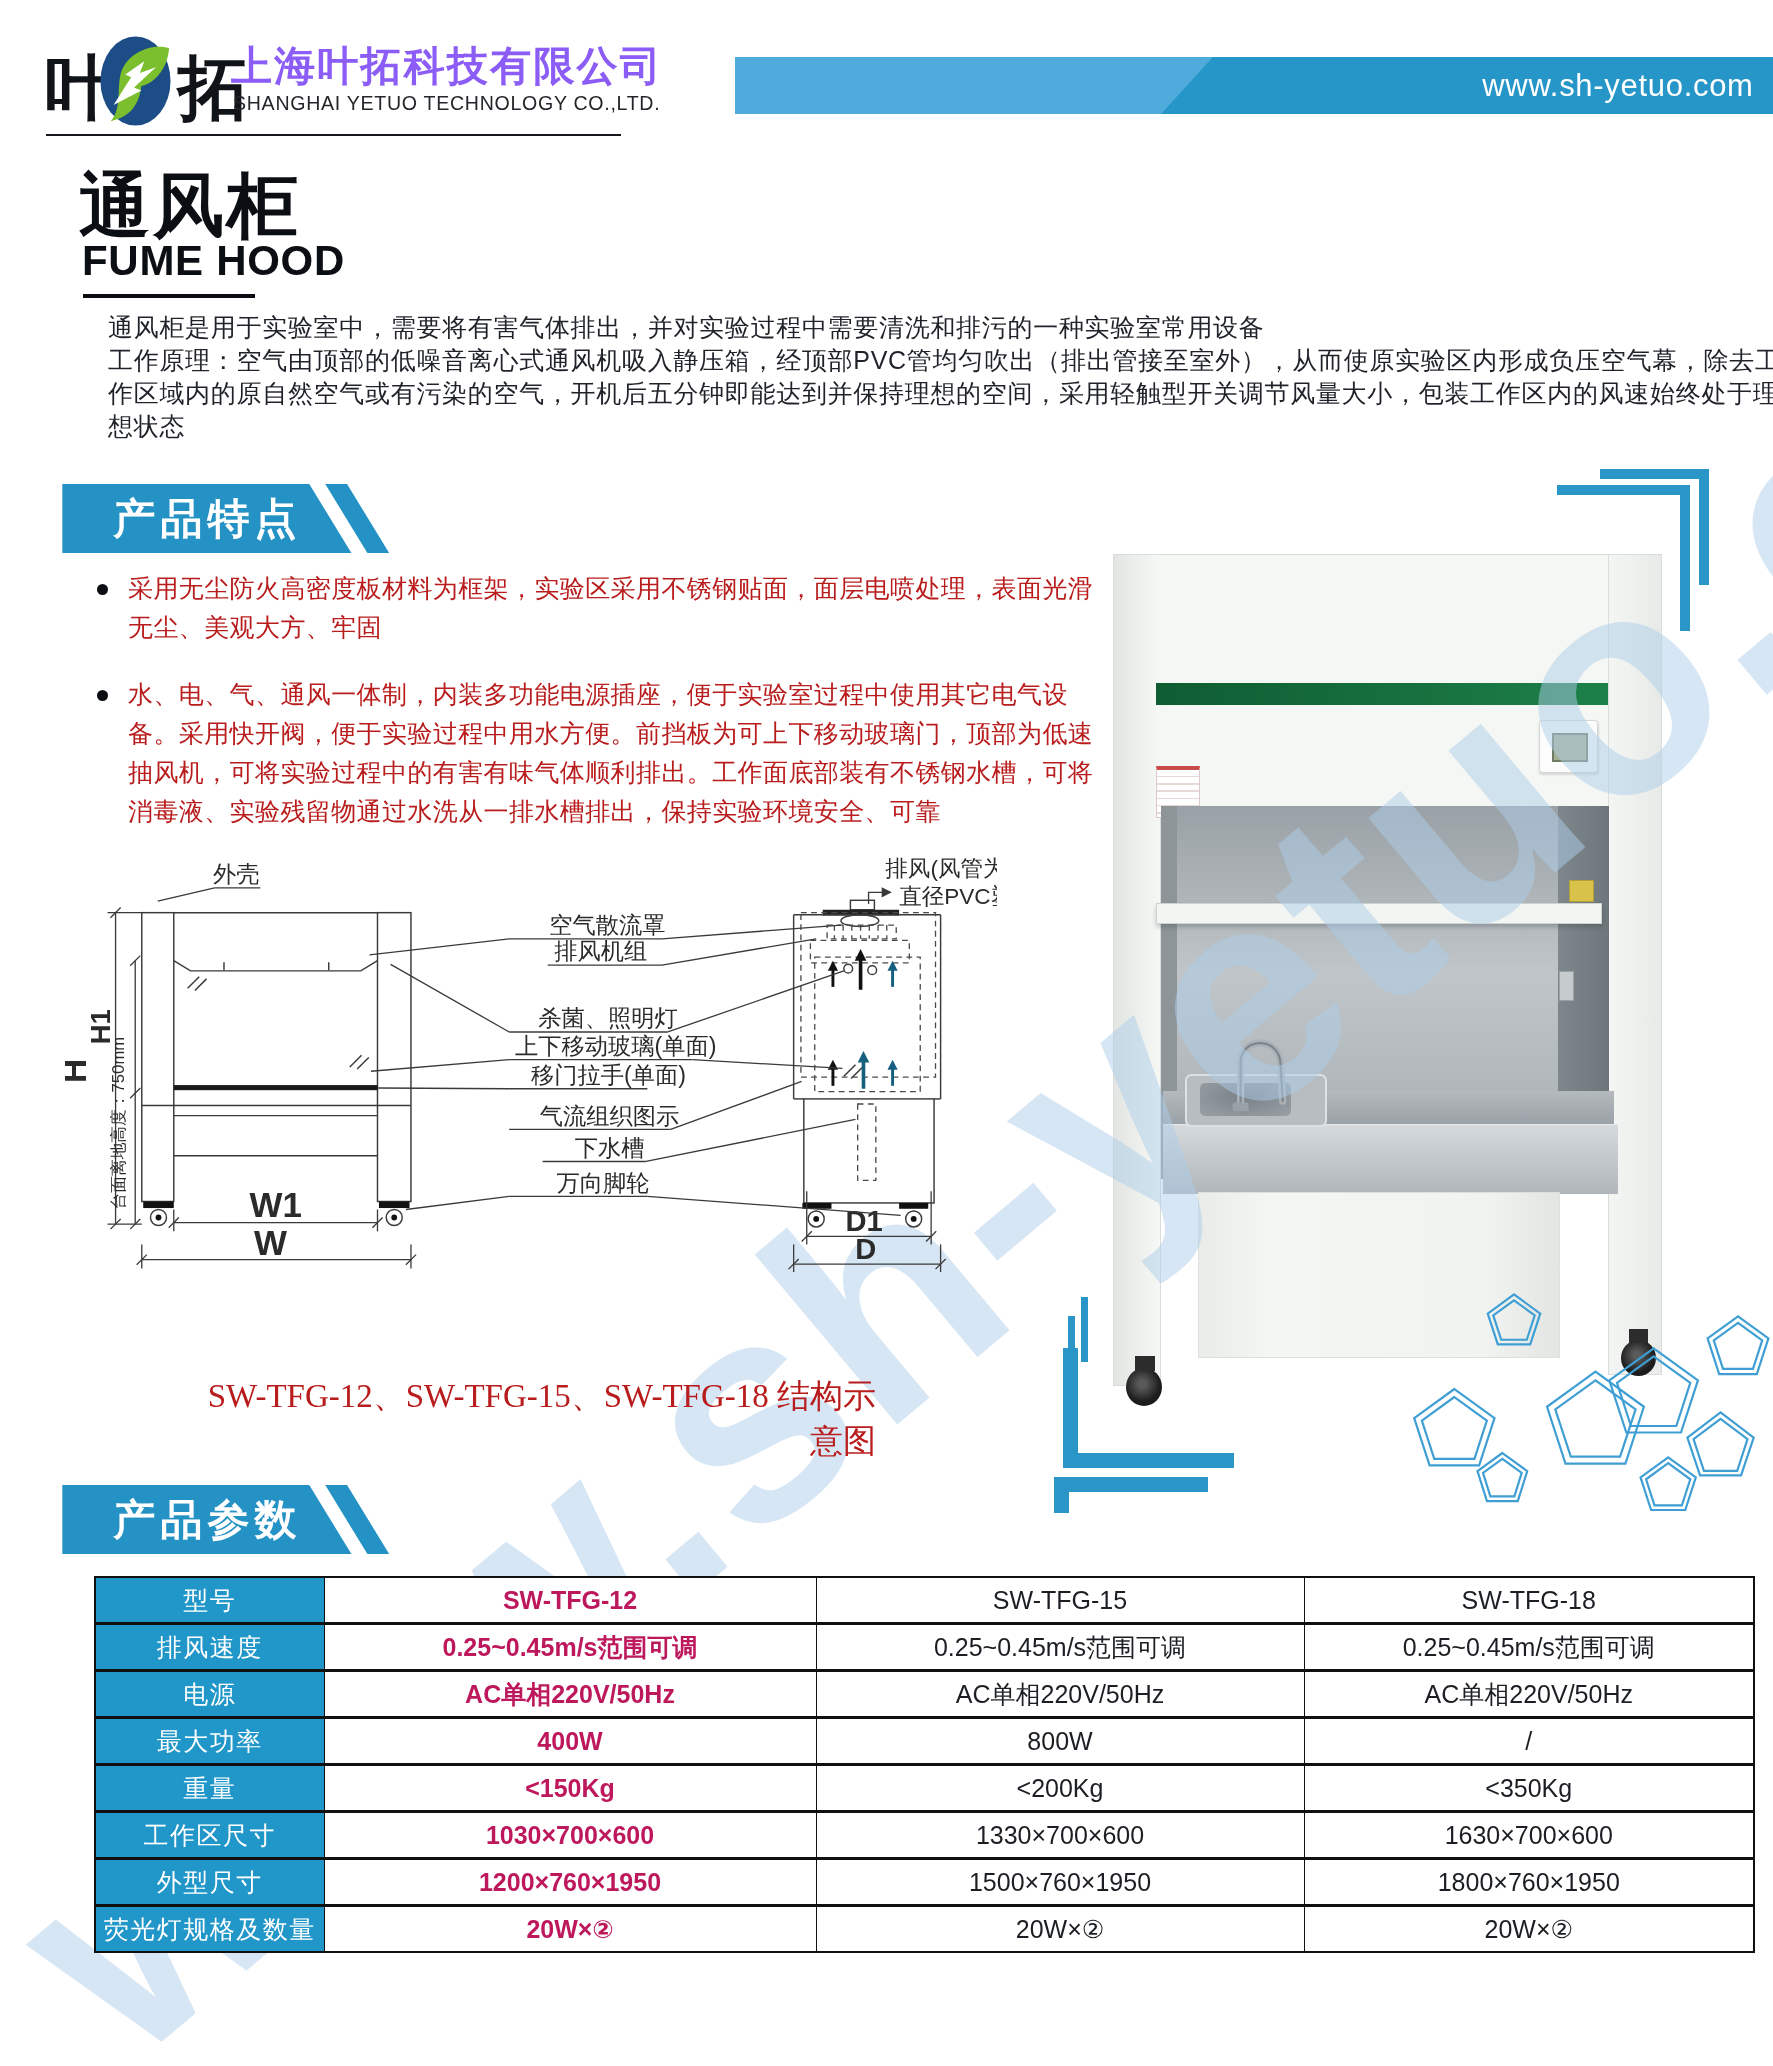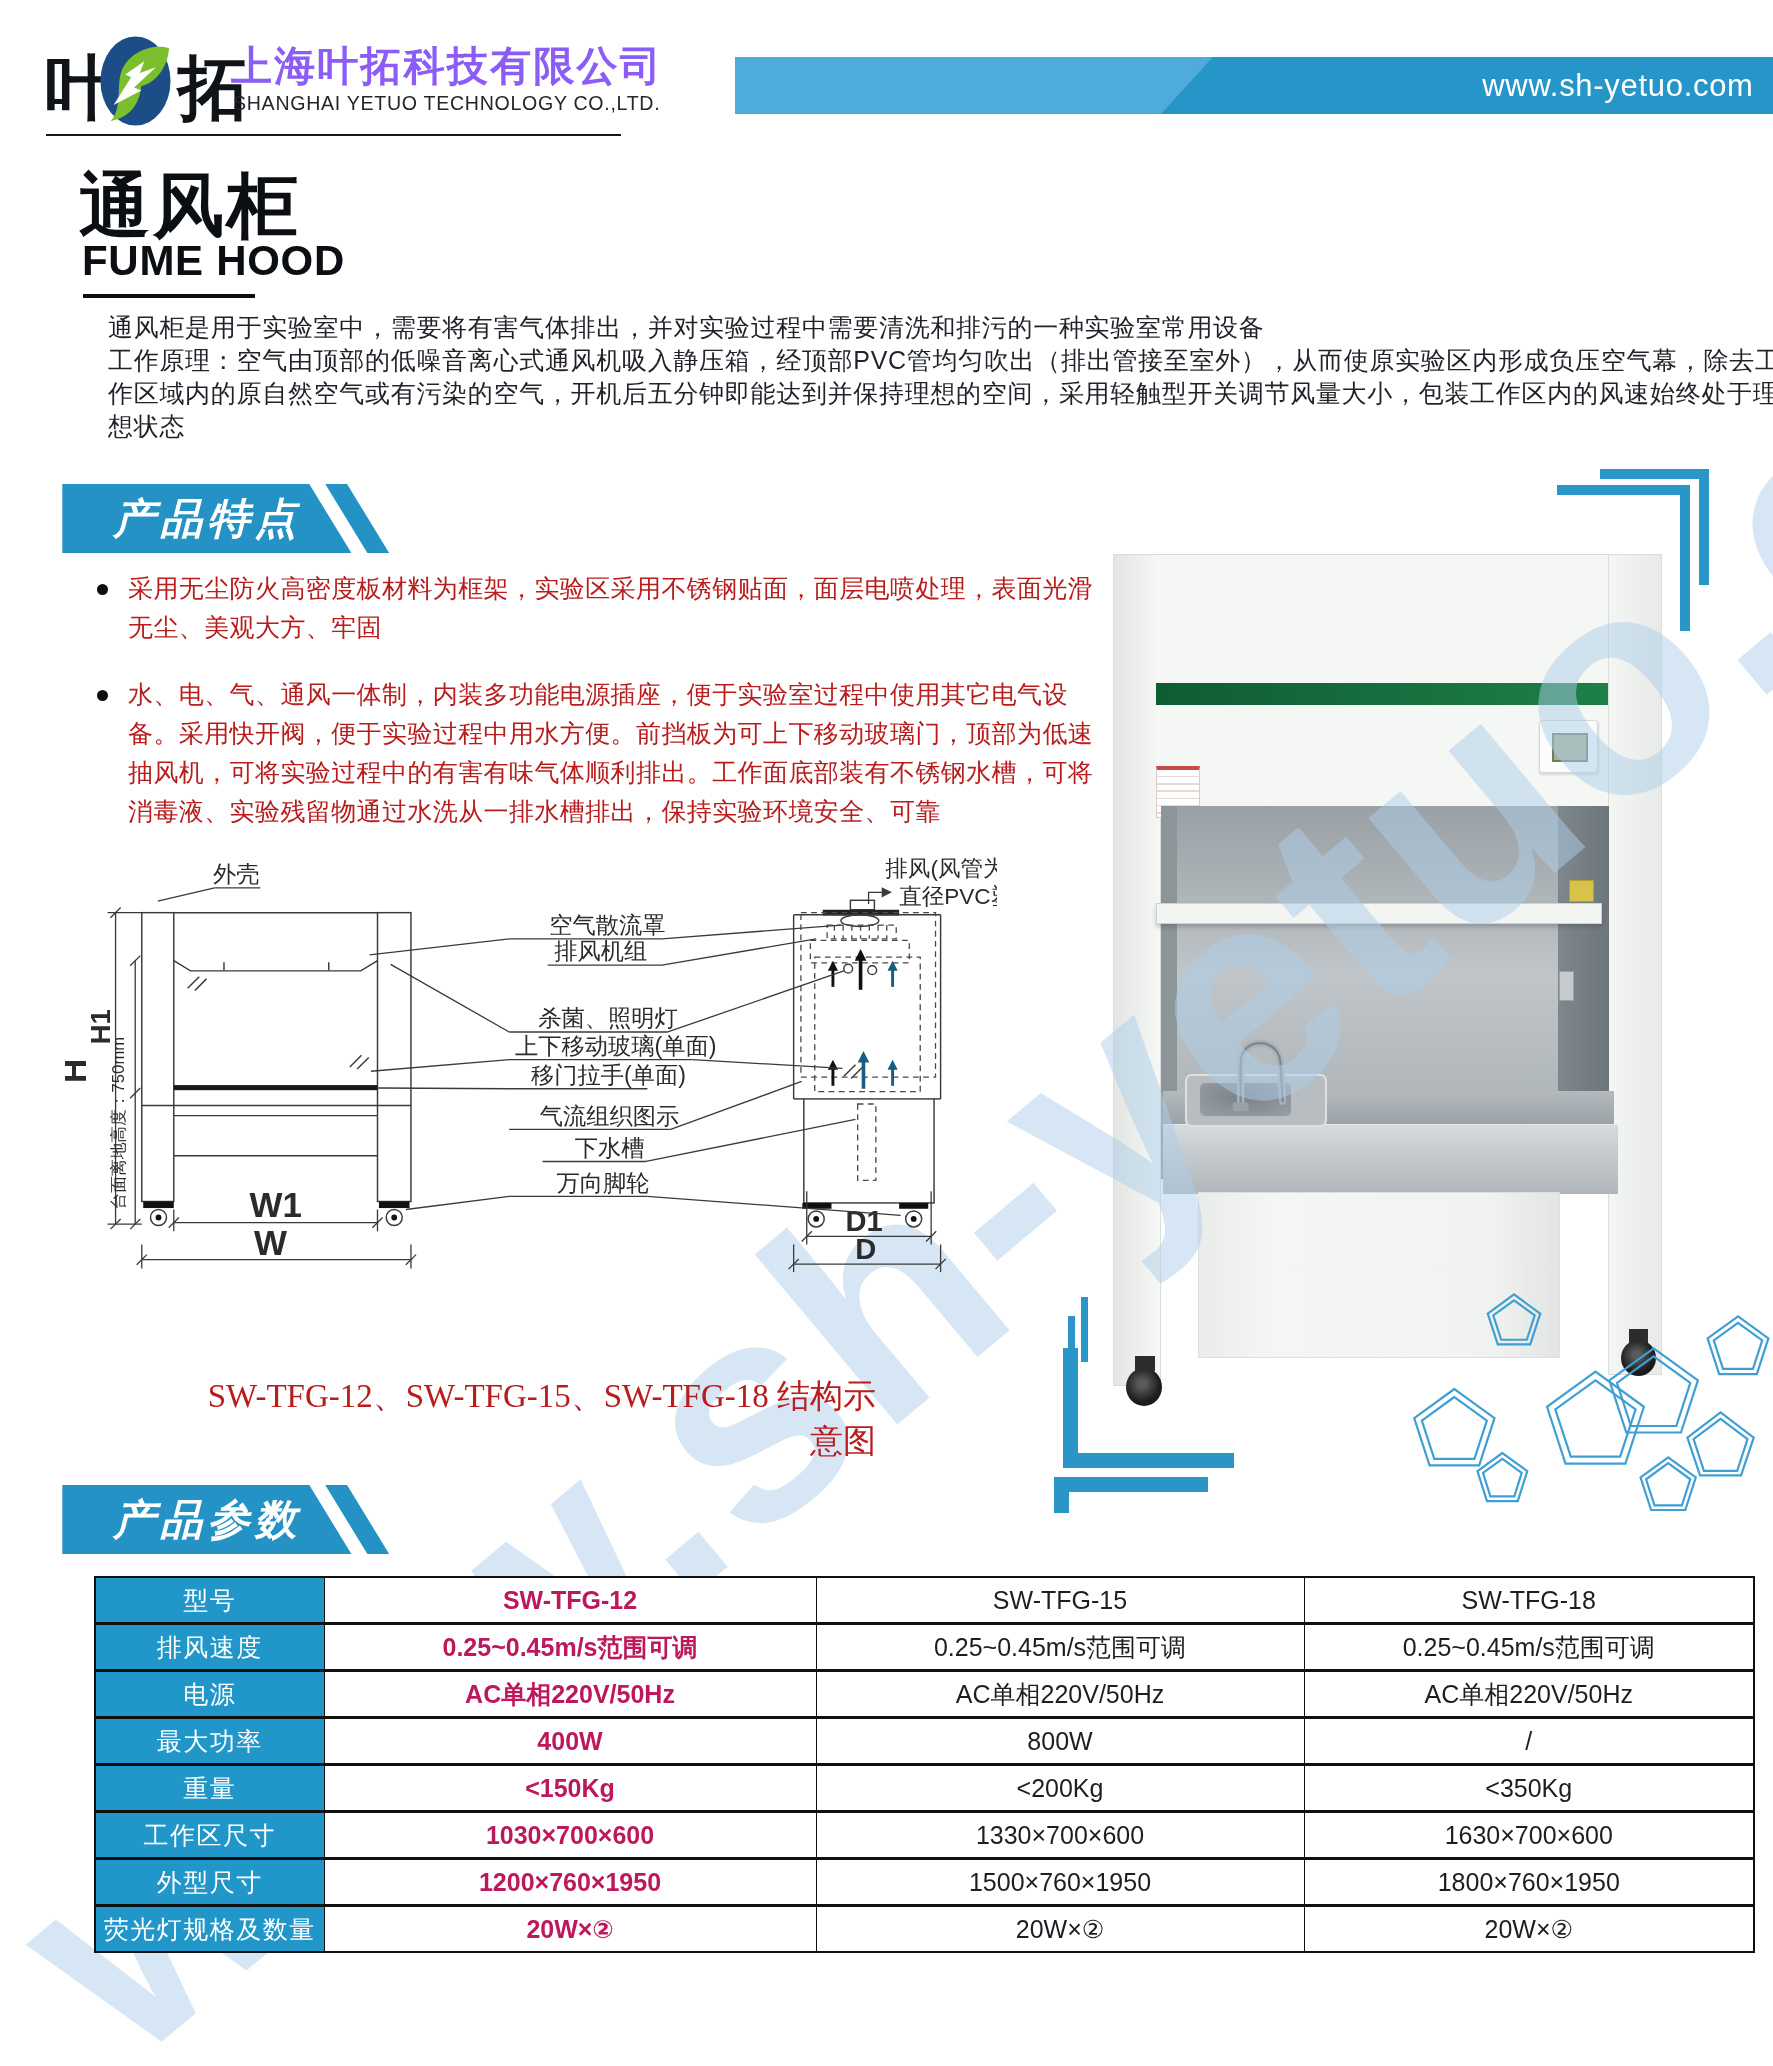--- a/index.html
+++ b/index.html
@@ -26,21 +26,21 @@
   
   .page-title{position:absolute;left:79px;top:159px;font-size:71px;font-weight:700;color:#0b0e12;letter-spacing:2.9px;z-index:4;}
   .page-subtitle{position:absolute;left:82px;top:237px;font-size:42px;font-weight:700;color:#0b0e12;letter-spacing:0.7px;z-index:4;}
   .subtitle-underline{position:absolute;left:83px;top:294px;width:172px;height:3.6px;background:#0b0e12;z-index:4;}
 
   
   .intro{position:absolute;left:76px;top:311px;width:1678px;font-size:25px;line-height:33px;
          color:#1f2329;letter-spacing:0.7px;z-index:4;margin-left:32px;}
 
   
-  .badge{position:absolute;width:342px;height:69px;z-index:4;font-style:italic;}
+  .badge{position:absolute;width:342px;height:69px;z-index:4;}
   .badge svg{position:absolute;left:0;top:0;}
   .badge .badge-label{position:absolute;left:0;top:0;width:291px;height:69px;line-height:69px;text-align:center;
                       color:#ffffff;font-size:42px;font-weight:700;letter-spacing:5.1px;}
 
   
   .features{position:absolute;left:97px;top:569px;width:999px;z-index:4;}
   .feature-item{position:relative;margin:0 0 28px 0;padding-left:31px;font-size:25px;line-height:39px;color:#b91c1c;letter-spacing:0.4px;}
   .feature-item::before{content:"";position:absolute;left:0;top:14.6px;width:11px;height:11px;border-radius:50%;background:#0b0e12;}
 
   

